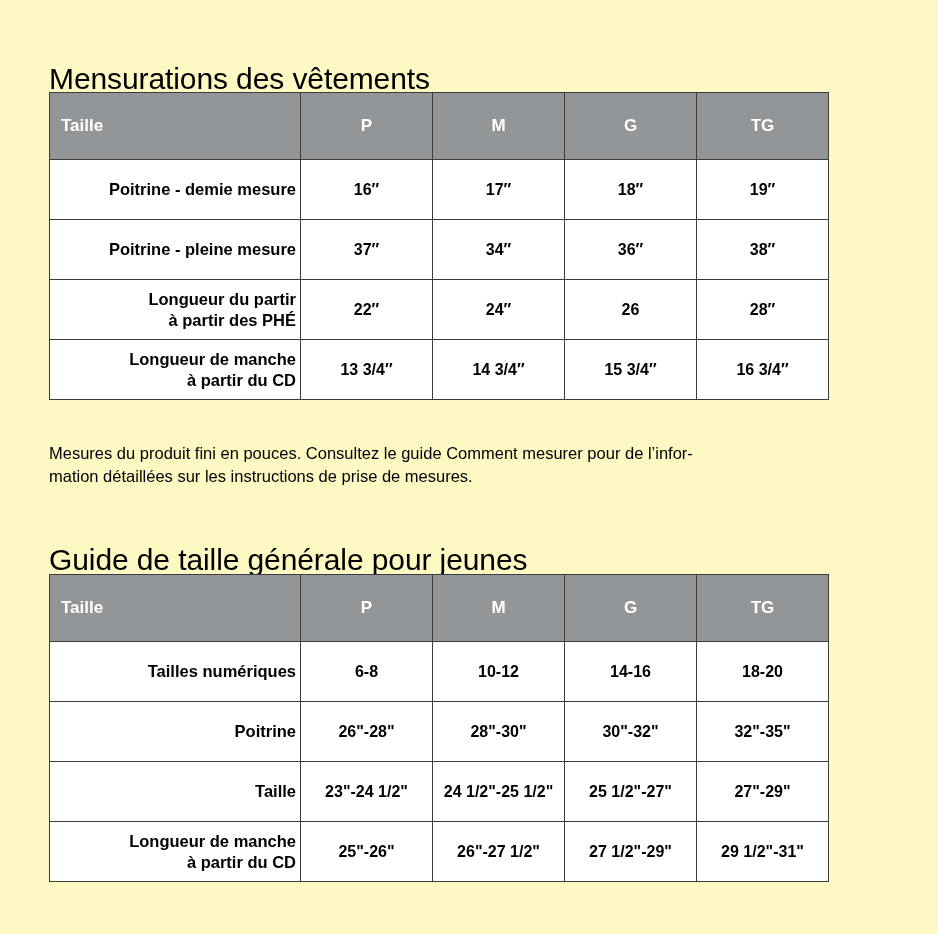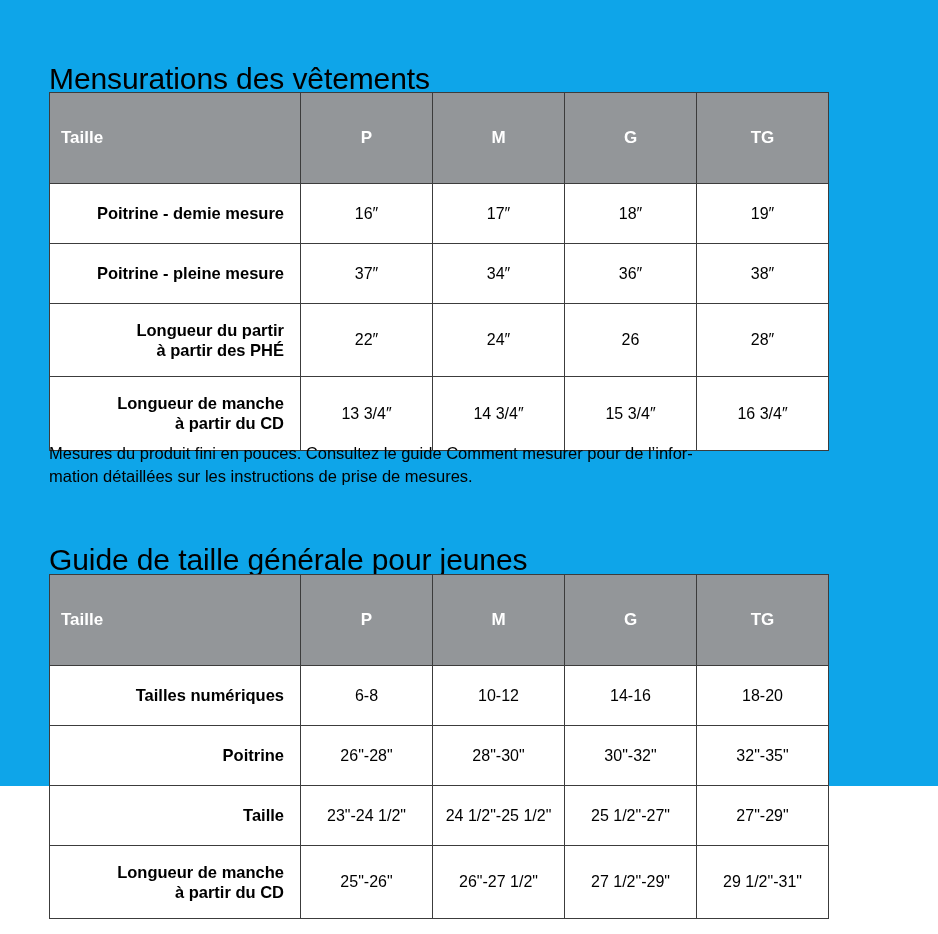--- a/index.html
+++ b/index.html
@@ -13,22 +13,22 @@
     font-family: "Liberation Sans", sans-serif;
     color: #000000;
     overflow: hidden;
     position: relative;
   }
   .page {
     position: absolute;
     left: 0;
     top: 0;
     width: 938px;
-    height: 786px;
-    background: #0ea5e9;
+    height: 934px;
+    background: #fef9c3;
   }
 
   
   .section-title {
     position: absolute;
     left: 49px;
     font-size: 30px;
     font-weight: normal;
     letter-spacing: -0.1px;
     color: #000000;
@@ -49,21 +49,21 @@
   }
   #table-1 { top: 92px; }
   #table-2 { top: 574px; }
 
   .size-table col.c-label { width: 251px; }
   .size-table col.c-data  { width: 132px; }
 
   .size-table th,
   .size-table td {
     border: 1px solid #3c3c3c;
-    padding: 16px;
+    padding: 4px;
     vertical-align: middle;
   }
 
   .size-table thead th {
     background: #939699;
     color: #ffffff;
     font-size: 17px;
     font-weight: bold;
     height: 58px;
     line-height: 1.15;
@@ -81,21 +81,21 @@
     color: #000000;
     font-size: 16.5px;
     font-weight: bold;
     text-align: right;
     padding-left: 11px;
     line-height: 1.22;
   }
   .size-table tbody td.cell {
     text-align: center;
     font-size: 16px;
-    font-weight: normal;
+    font-weight: bold;
     color: #000000;
     line-height: 1.22;
     padding: 0 4px;
   }
   .size-table tbody tr { height: 60px; }
 
   
   .note {
     position: absolute;
     left: 49px;

